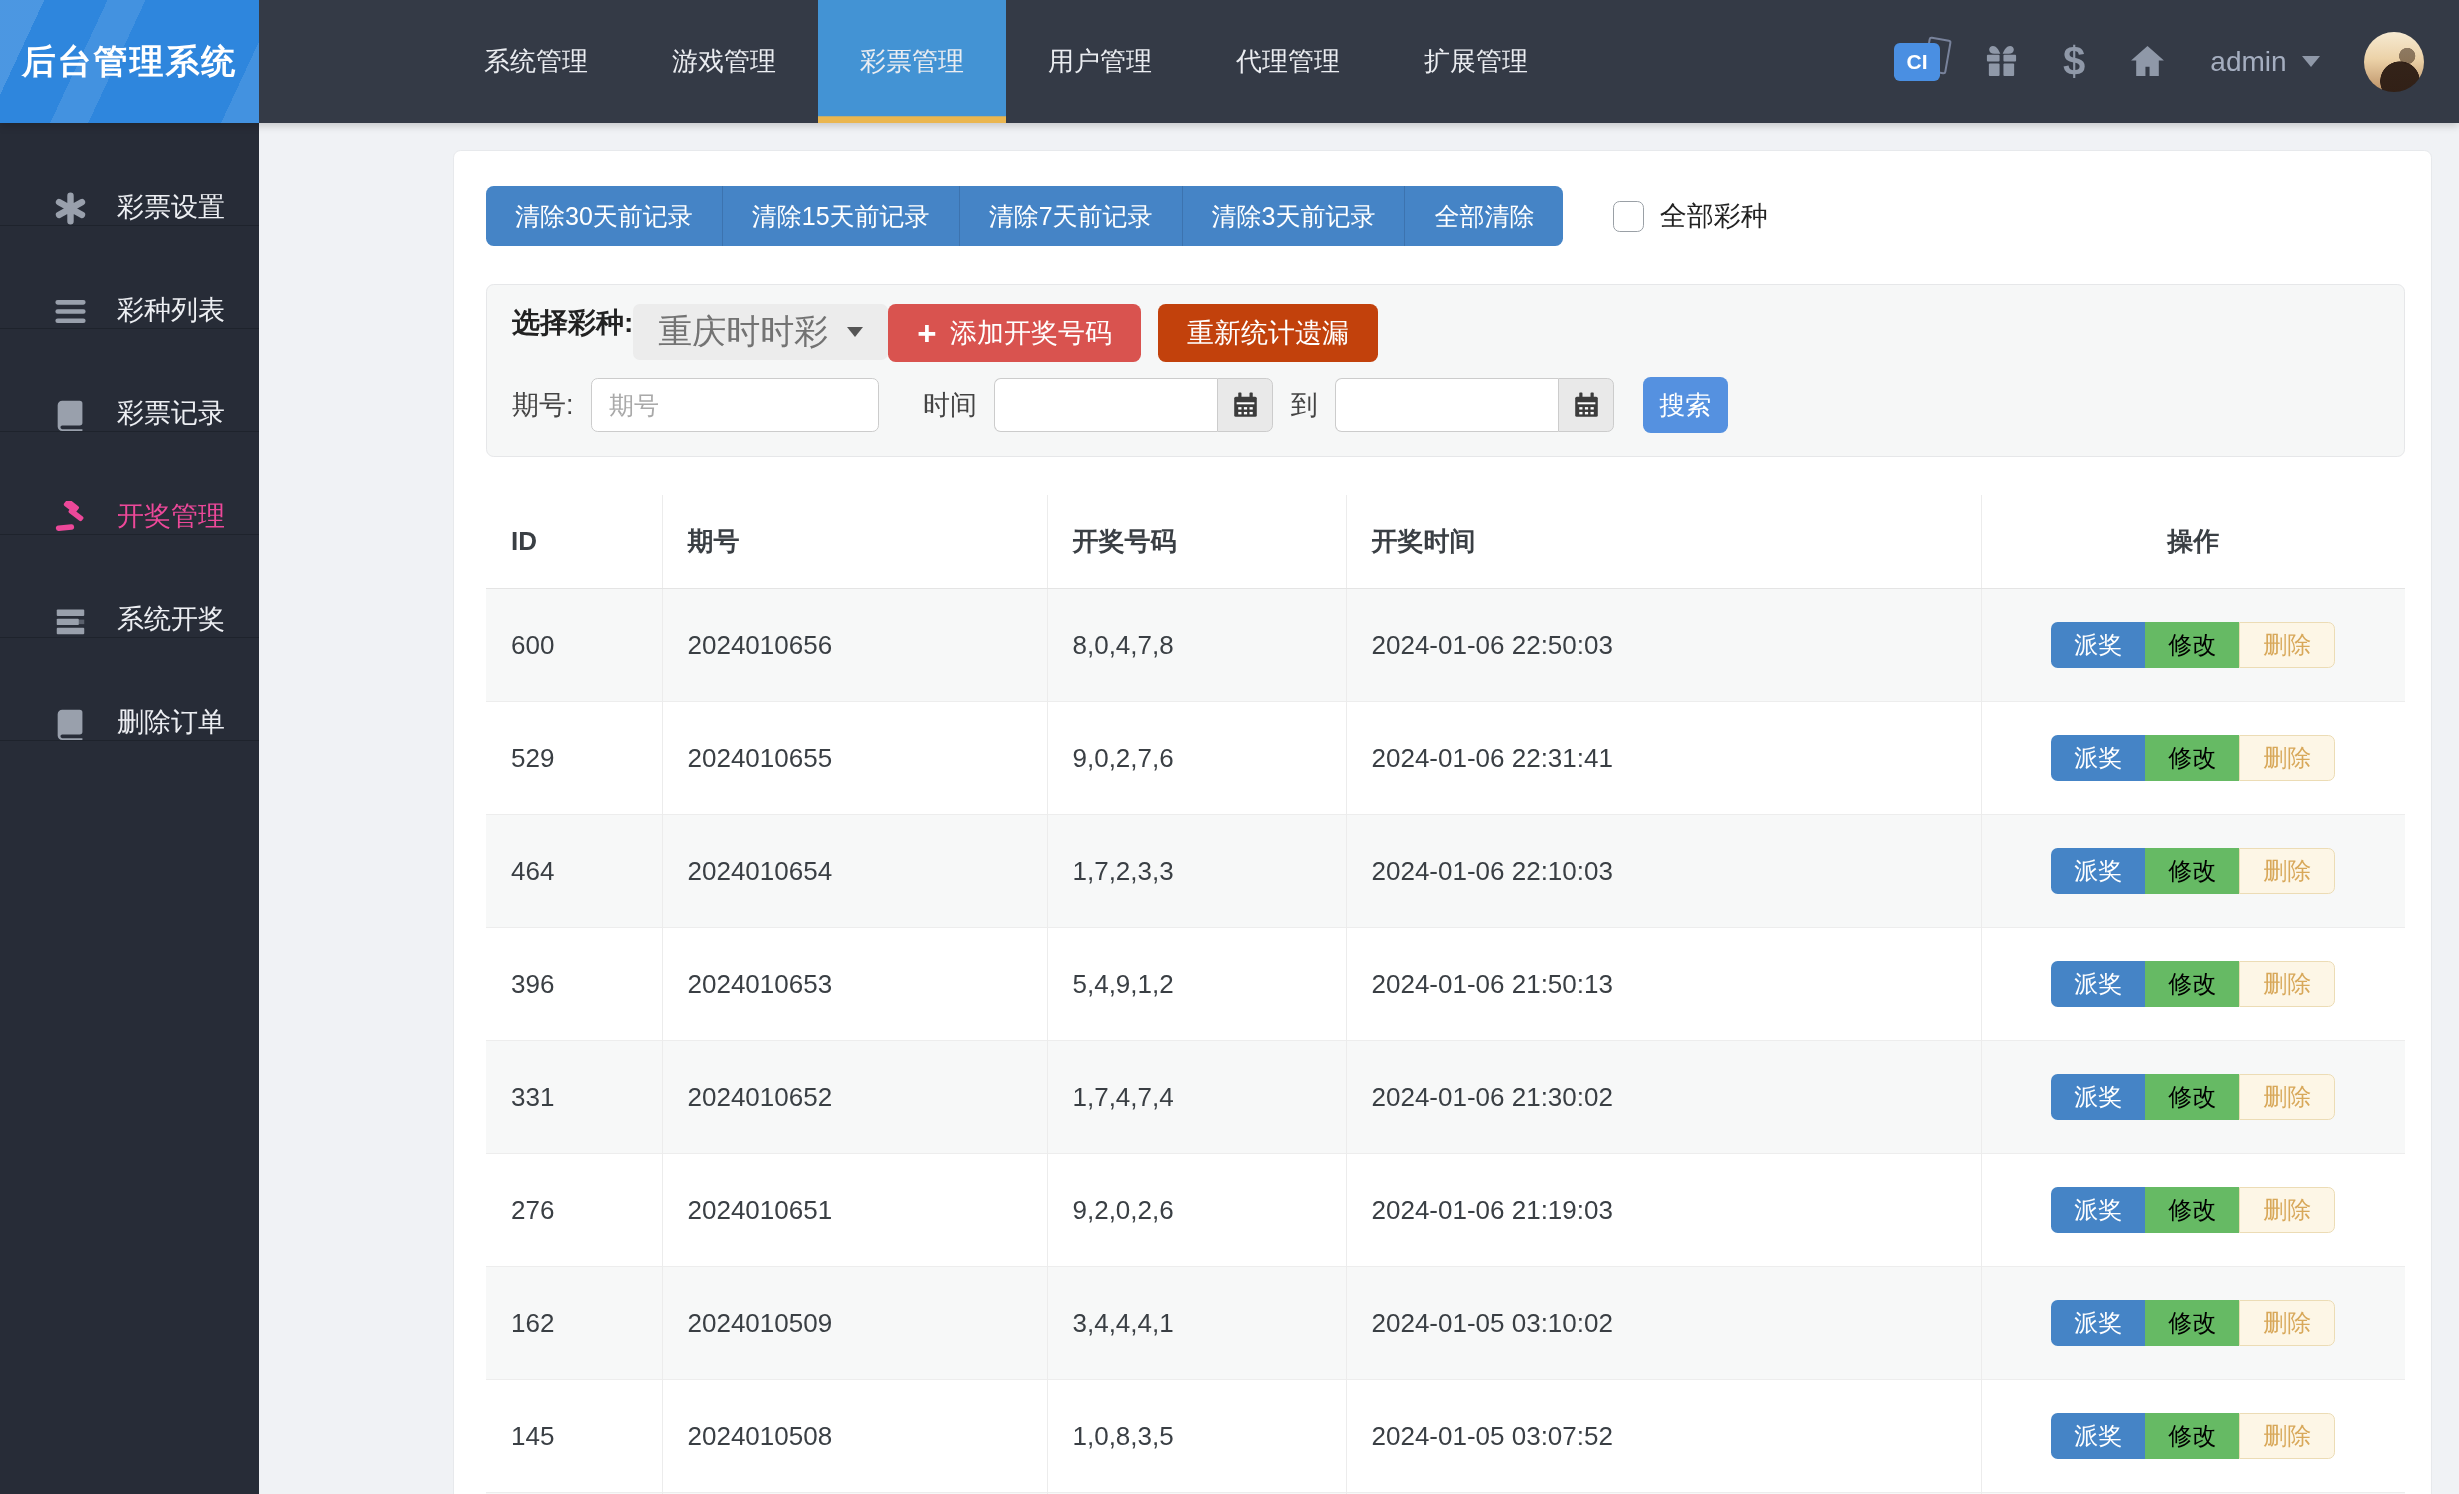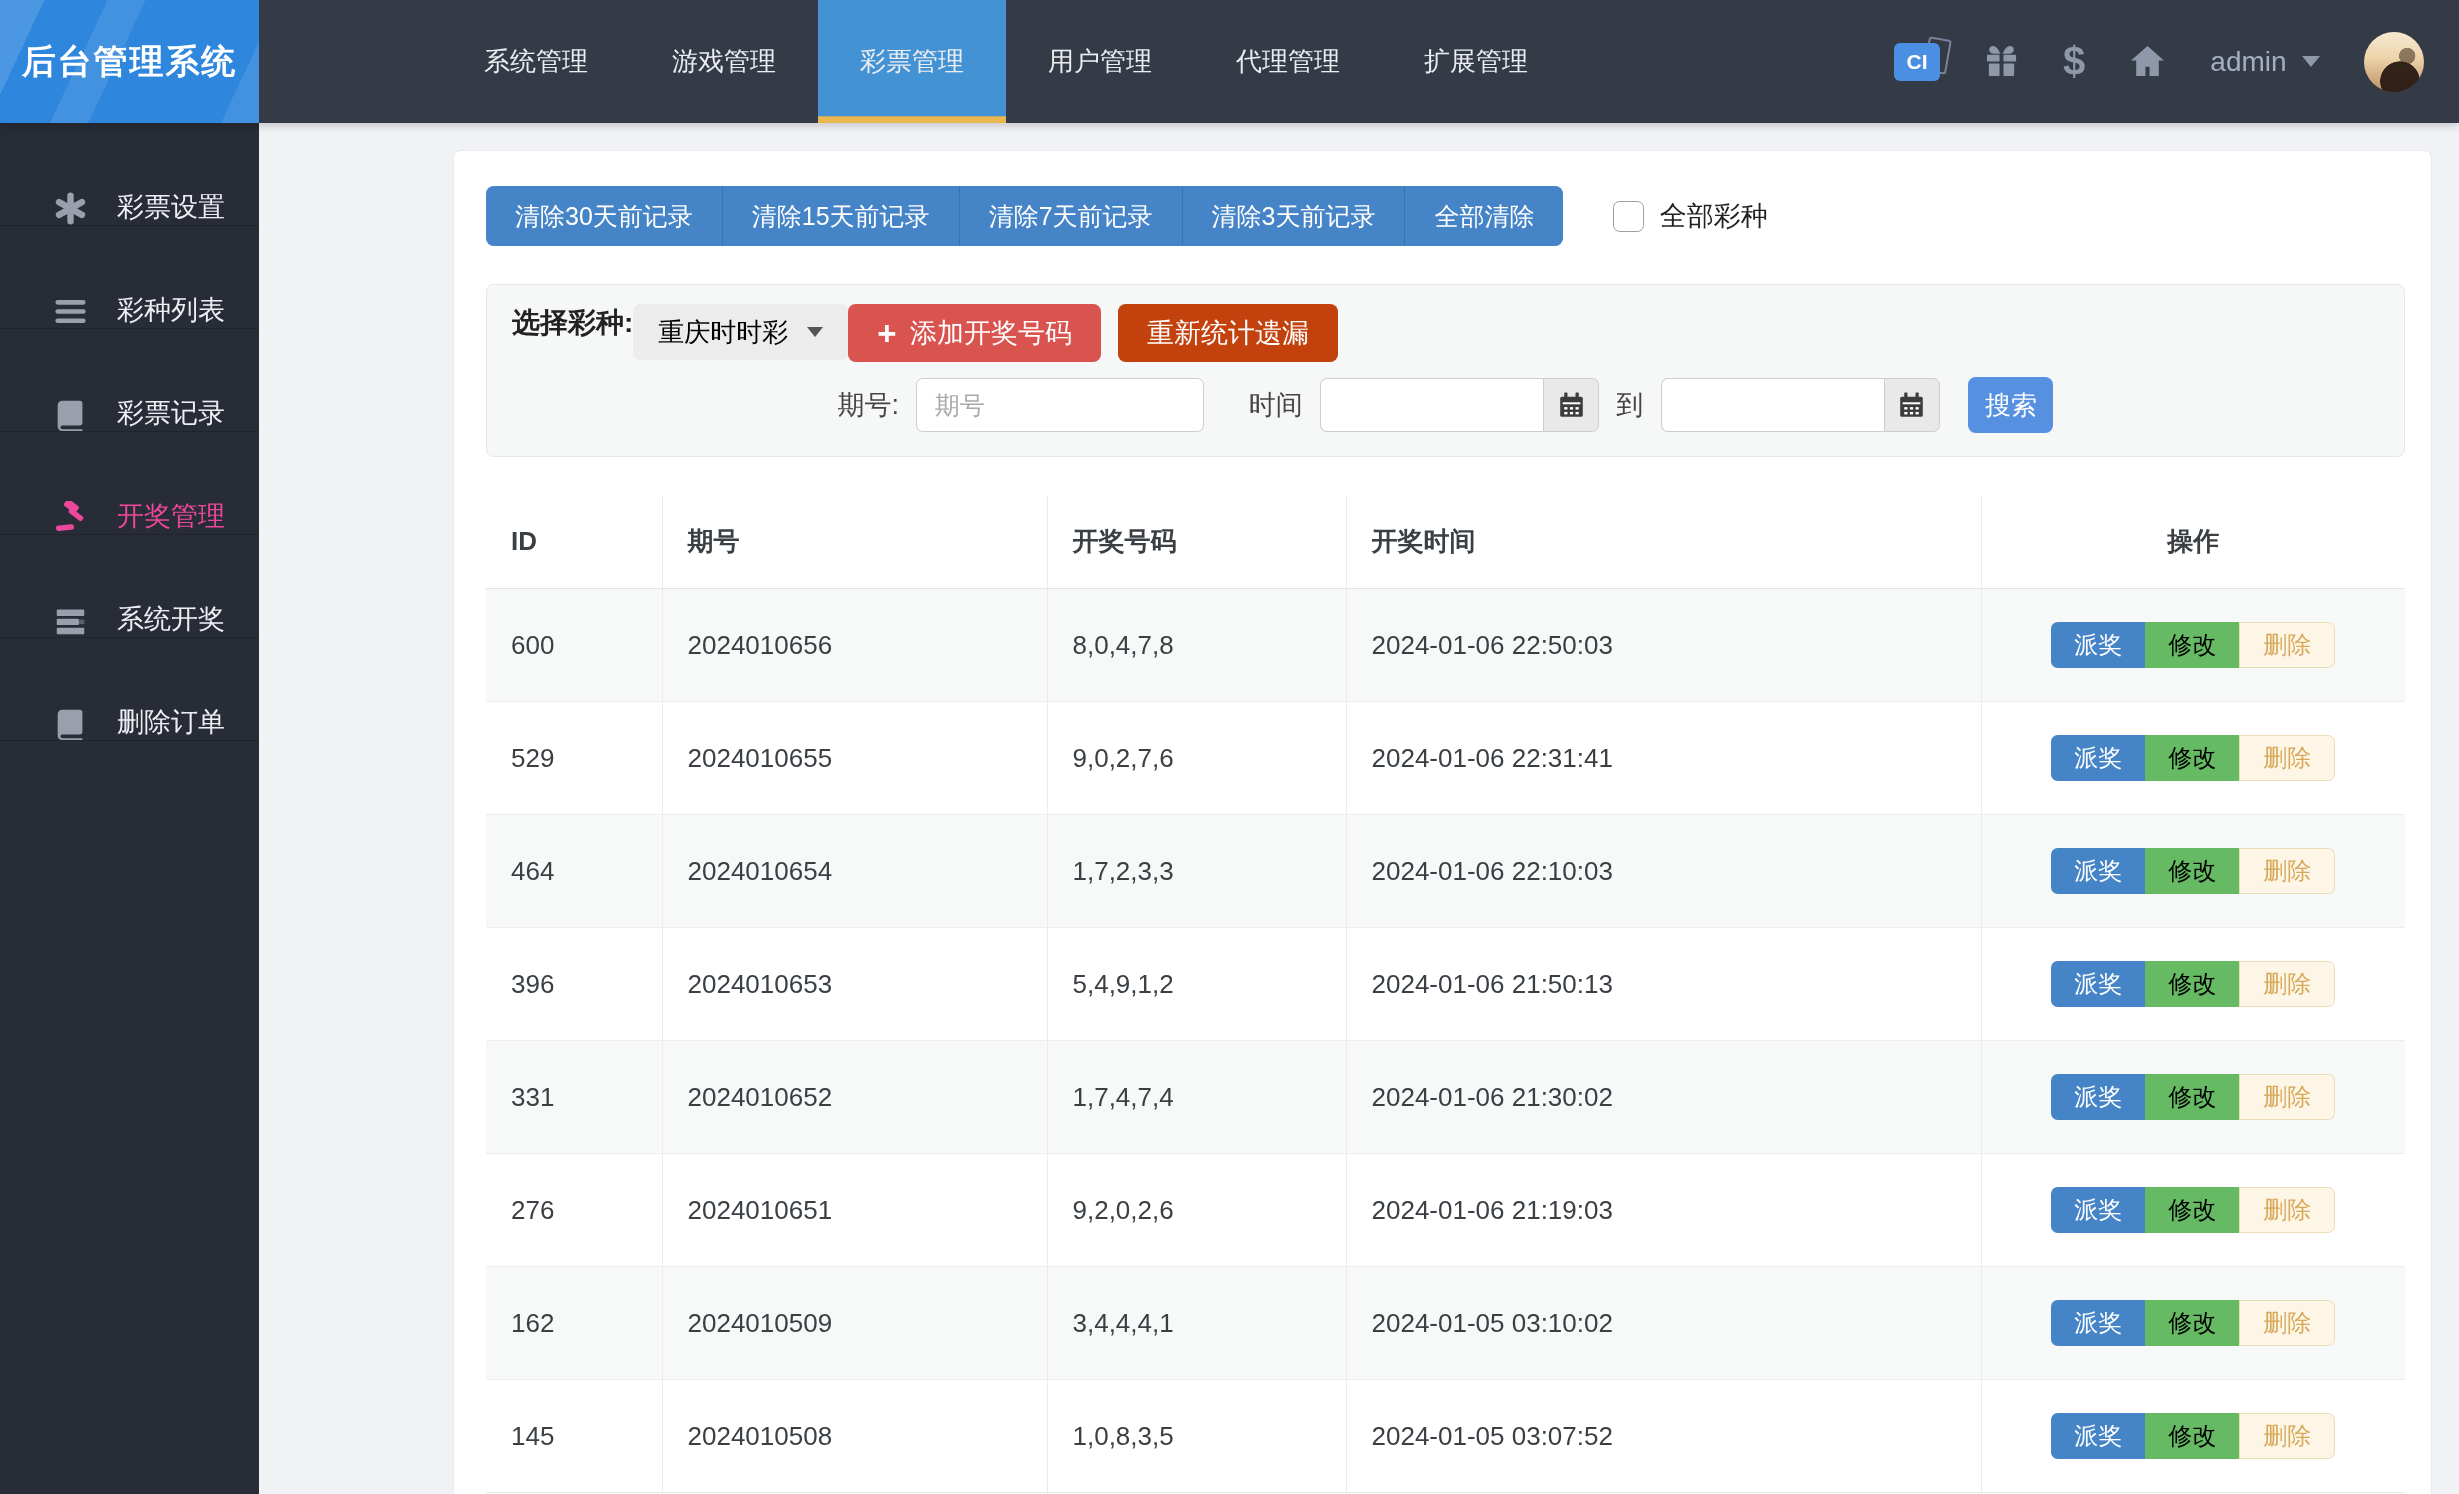--- a/index.html
+++ b/index.html
@@ -58,29 +58,29 @@
   .clear-group .clear-btn:last-child  { border-radius:0 7.7px 7.7px 0; border-right:none; }
   .checkbox-wrap { display:flex; align-items:center; margin-left:50px; gap:15.4px; font-size:27px; color:#222; }
   .checkbox { width:31px; height:31px; border:1.9px solid #9aa0a6; border-radius:6.7px; background:#fff; cursor:pointer; }
 
   
   .filter-panel { margin-top:38px; width:1919px; background:#f6f7f7; border:1px solid #e6e7e9;
                   border-radius:7.7px; padding:19px 25px 23px 25px; }
   .fp-row1 { display:flex; align-items:flex-start; }
   .fp-label { font-size:28px; font-weight:bold; color:#222; }
   .select-btn { height:56px; padding:0 25px; background:#ececec; border:none; border-radius:6.7px;
-                font-size:26px; color:#000000; display:flex; align-items:center; gap:19px; cursor:pointer; font-family:inherit; }
+                font-size:34px; color:#737373; display:flex; align-items:center; gap:19px; cursor:pointer; font-family:inherit; }
   .select-caret { width:0; height:0; border-left:8.6px solid transparent; border-right:8.6px solid transparent;
                   border-top:10.6px solid #555; }
   .btn { height:58px; border:none; border-radius:7.7px; font-size:27px; color:#fff; cursor:pointer;
          display:flex; align-items:center; padding:0 29px; gap:13.4px; font-family:inherit; }
   .btn-danger { background:#d9534f; }
   .btn-success { background:#c2410c;margin-left:17px; }
   .plus { font-size:33px; font-weight:bold; line-height:1; }
-  .fp-row2 { display:flex; align-items:center; justify-content:center; gap:17.3px; margin-top:15.4px;
+  .fp-row2 { display:flex; align-items:center; justify-content:flex-start; gap:17.3px; margin-top:15.4px;
              font-size:27px; color:#444; }
   .text-input { height:54px; border:1px solid #ccc; border-radius:6.7px; padding:0 17.3px; font-size:25px;
                 width:288px; background:#fff; color:#333; font-family:inherit; }
   .text-input::placeholder { color:#a9a9a9; }
   .input-group { display:flex; }
   .input-group .text-input { width:223px; border-radius:6.7px 0 0 6.7px; border-right:none; }
   .addon { width:56px; display:flex; align-items:center; justify-content:center; background:#e9e9e9;
            border:1px solid #ccc; border-radius:0 6.7px 6.7px 0; color:#3c3c3c; cursor:pointer; }
   .search-btn { height:56px; width:85px; background:#5591e0; color:#fff; border:none; border-radius:7.7px;
                 font-size:26px; margin-left:11.5px; cursor:pointer; font-family:inherit; }

